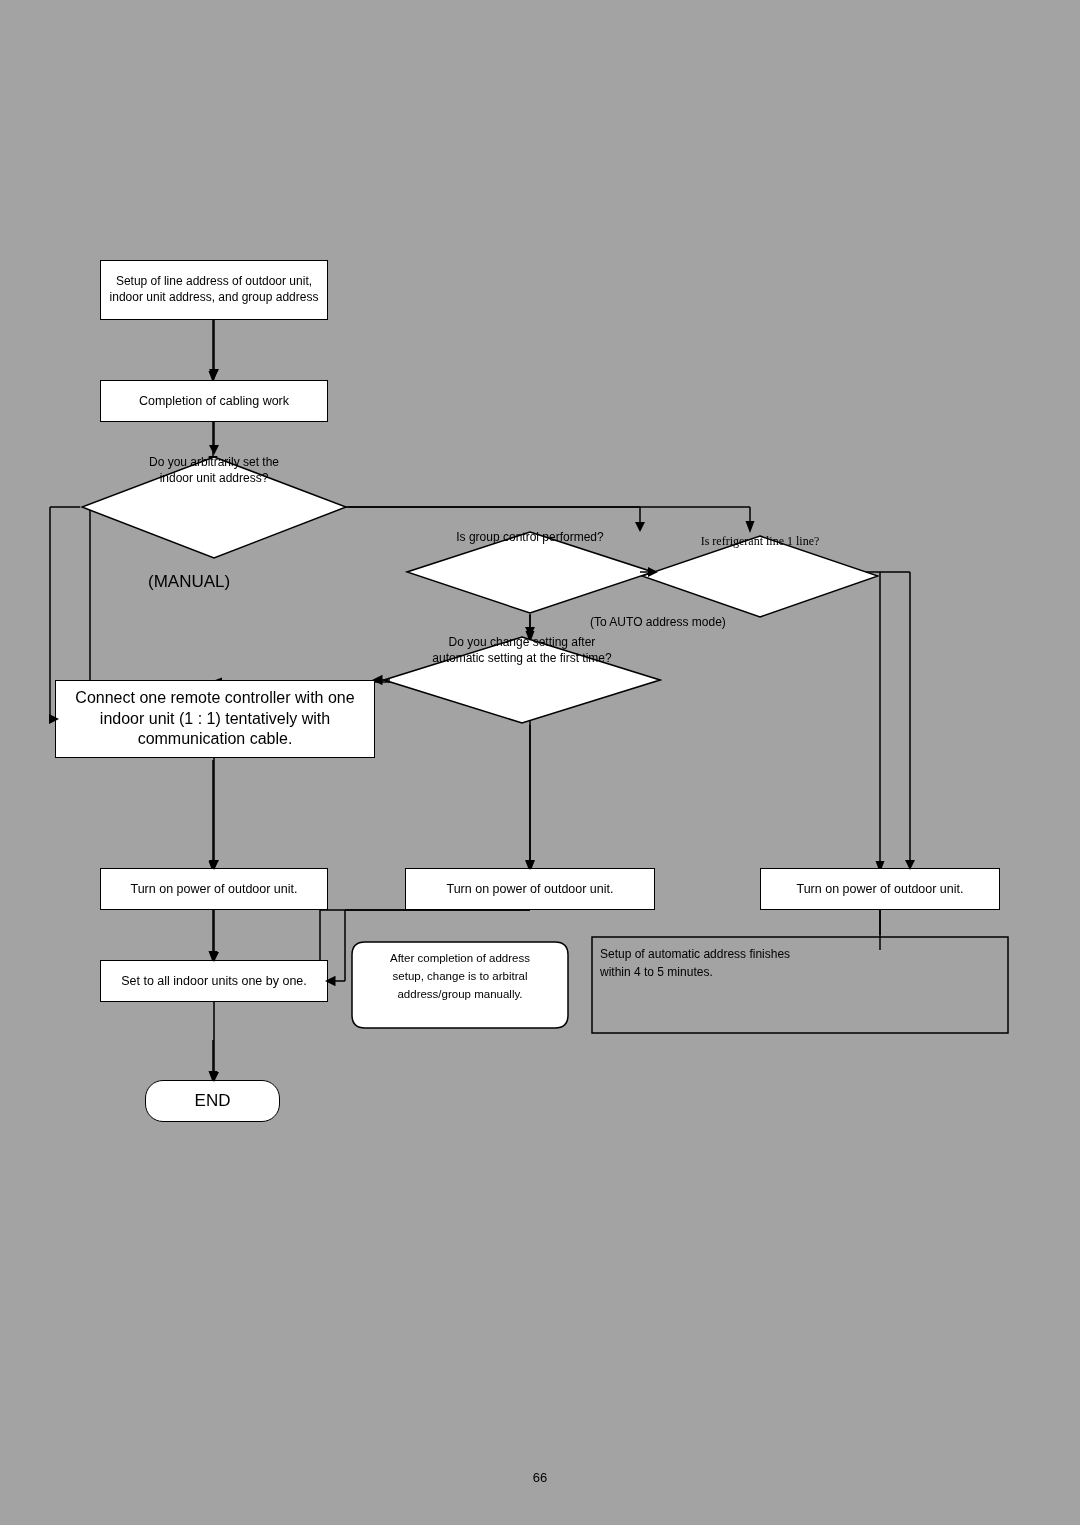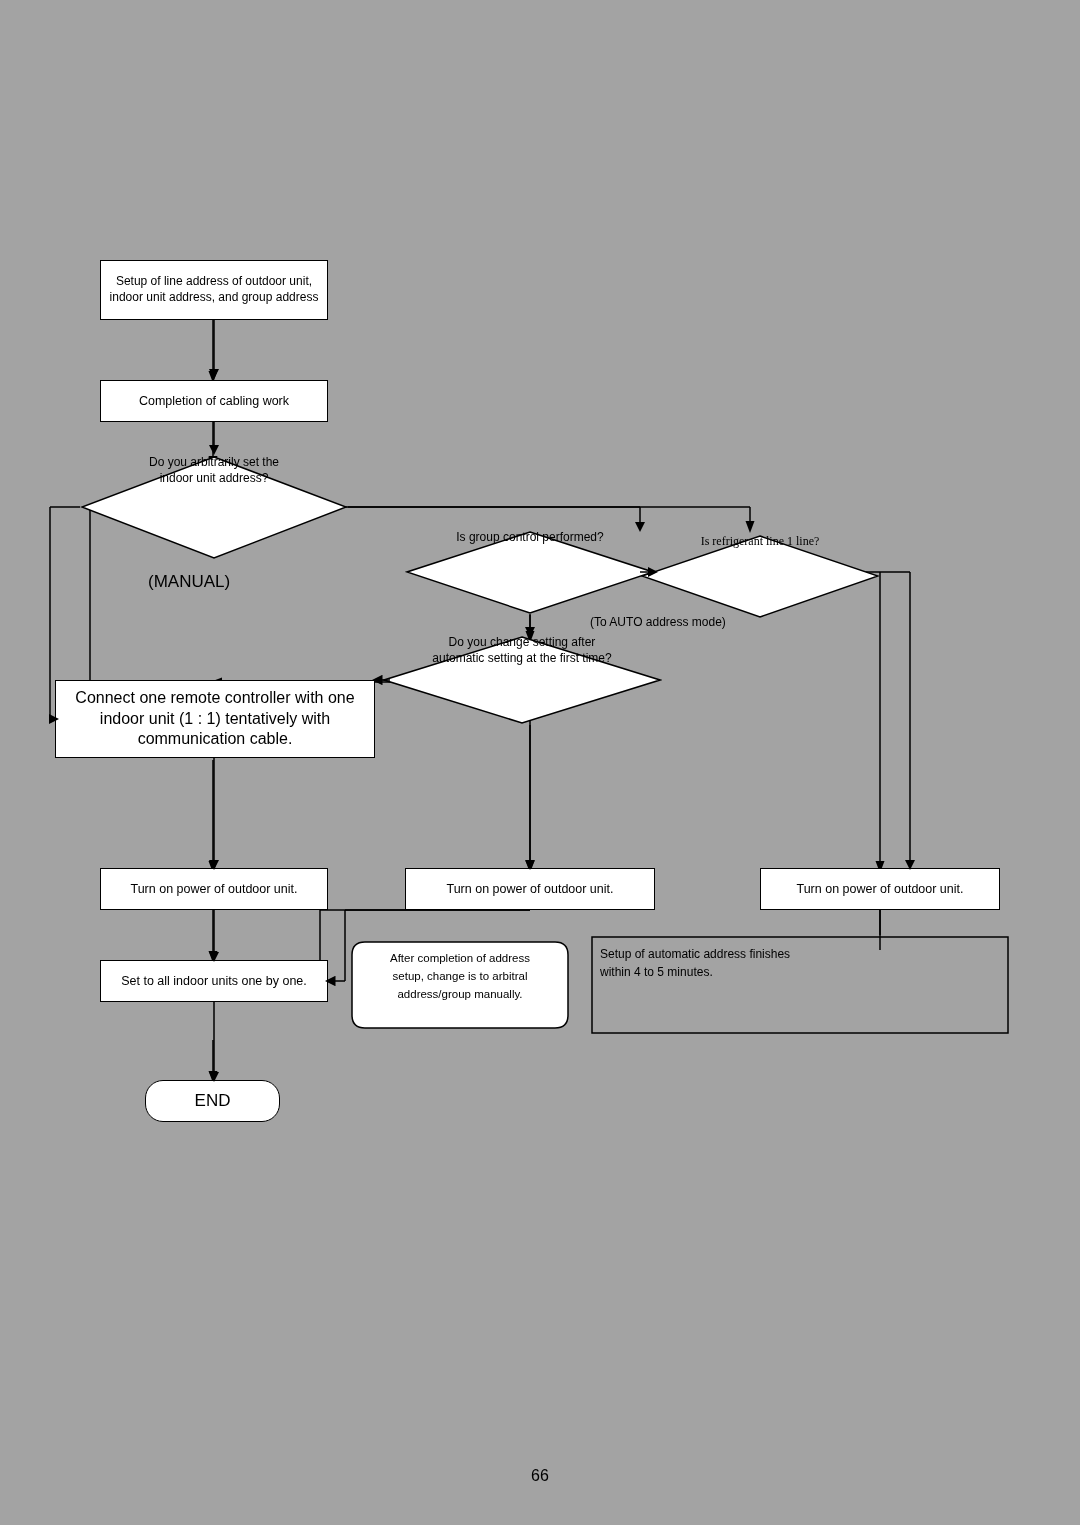--- a/index.html
+++ b/index.html
@@ -81,21 +81,21 @@
       position: absolute;
       font-size: 17px;
       color: #000;
     }
 
     .page-number {
       position: absolute;
       bottom: 40px;
       left: 50%;
       transform: translateX(-50%);
-      font-size: 16px;
+      font-size: 13px;
     }
 
     
     .svg-overlay {
       position: absolute;
       top: 0;
       left: 0;
       width: 100%;
       height: 100%;
       pointer-events: none;

